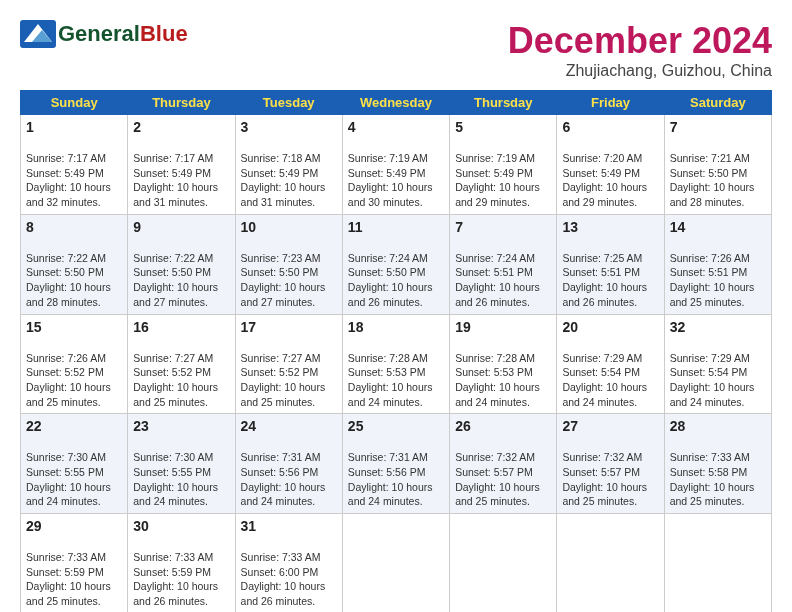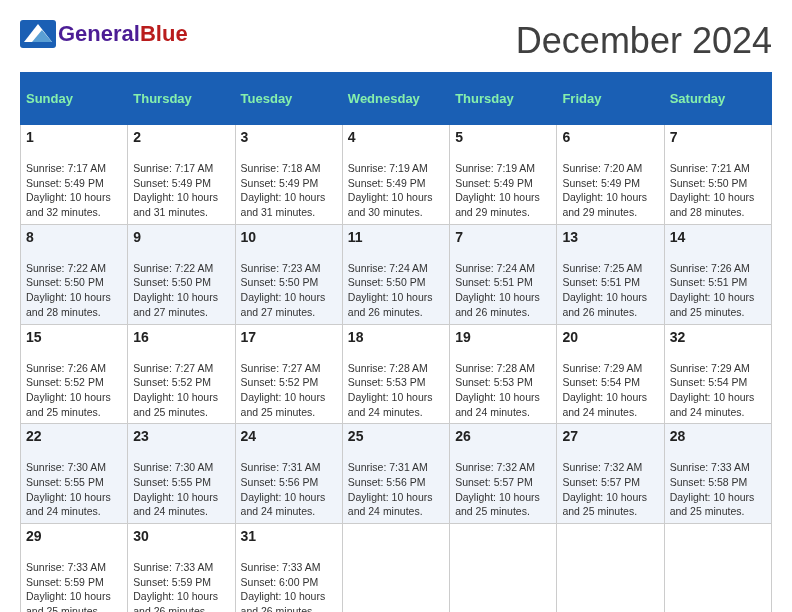--- a/index.html
+++ b/index.html
@@ -19,51 +19,51 @@
     .logo {
       display: flex;
       align-items: center;
     }
     .logo-text {
       font-size: 22px;
       font-weight: bold;
       color: #333;
     }
     .logo-text span {
-      color: #4c1d95;
+      color: #14532d;
     }
     .logo-icon {
       width: 36px;
       height: 28px;
       margin-right: 2px;
       position: relative;
     }
     .title-area {
       text-align: right;
     }
     .month-title {
       font-size: 36px;
-      font-weight: normal;
-      color: #404040;
+      font-weight: bold;
+      color: #be185d;
       text-align: center;
     }
     .location-title {
       font-size: 16px;
       color: #444;
     }
     .calendar-table {
       width: 100%;
       border-collapse: collapse;
       font-size: 11px;
     }
     .calendar-table th {
       background-color: #1a5fb4;
-      color: #86efac;
-      text-align: left;
-      padding: 18px 5px;
+      color: #fde047;
+      text-align: center;
+      padding: 4px 5px;
       font-size: 13px;
       font-weight: bold;
       border: 1px solid #1a5fb4;
     }
     .calendar-table td {
       border: 1px solid #ccc;
       vertical-align: top;
       padding: 4px 5px;
       width: 107px;
       min-height: 80px;
@@ -100,20 +100,21 @@
       <polygon points="22,10 32,22 12,22" fill="#5a9fd4"></polygon>
     </svg>
     <div>
       <span class="logo-text">
         <span>General</span><span style="color:#b91c1c">Blue</span>
       </span>
     </div>
   </div>
   <div class="title-area">
     <div class="month-title">December 2024</div>
+    <div class="location-title">Zhujiachang, Guizhou, China</div>
   </div>
 </div>
 
 <table class="calendar-table">
   <thead>
     <tr>
       <th>Sunday</th>
       <th>Thursday</th>
       <th>Tuesday</th>
       <th>Wednesday</th>

